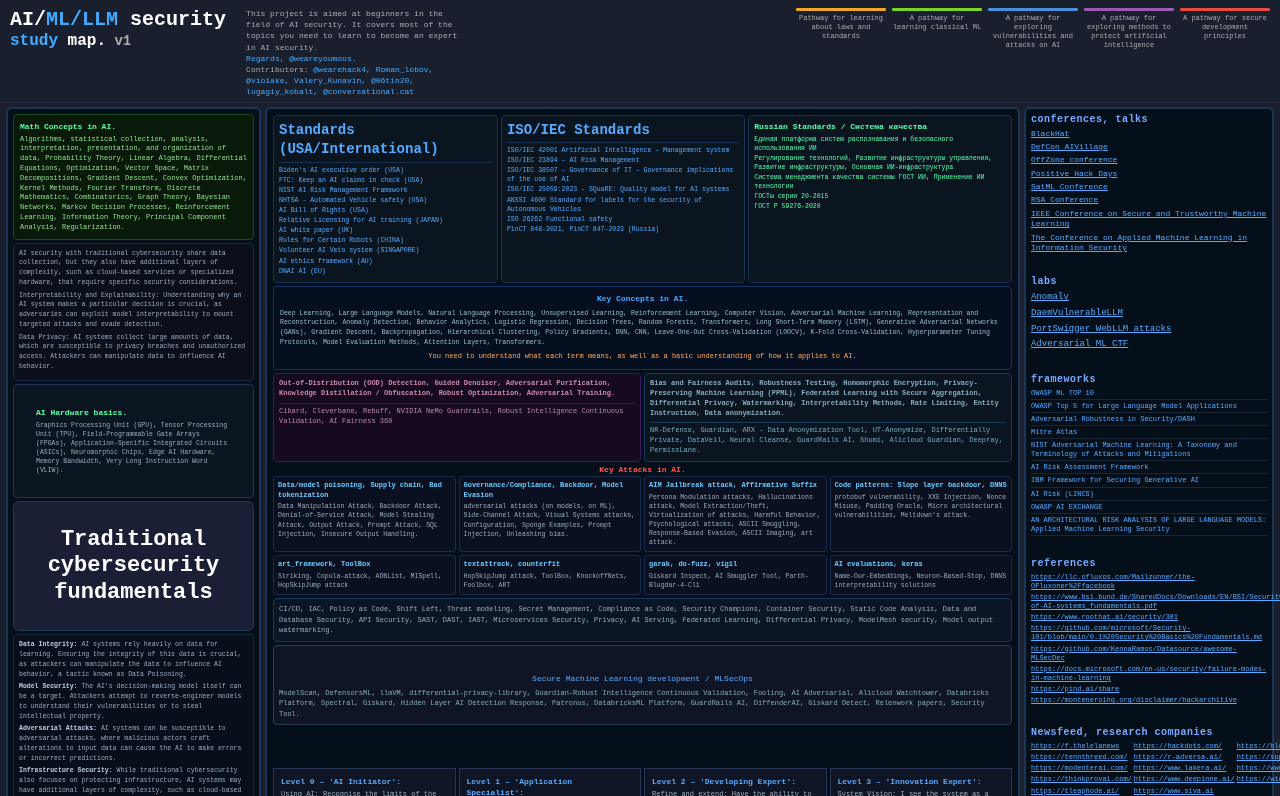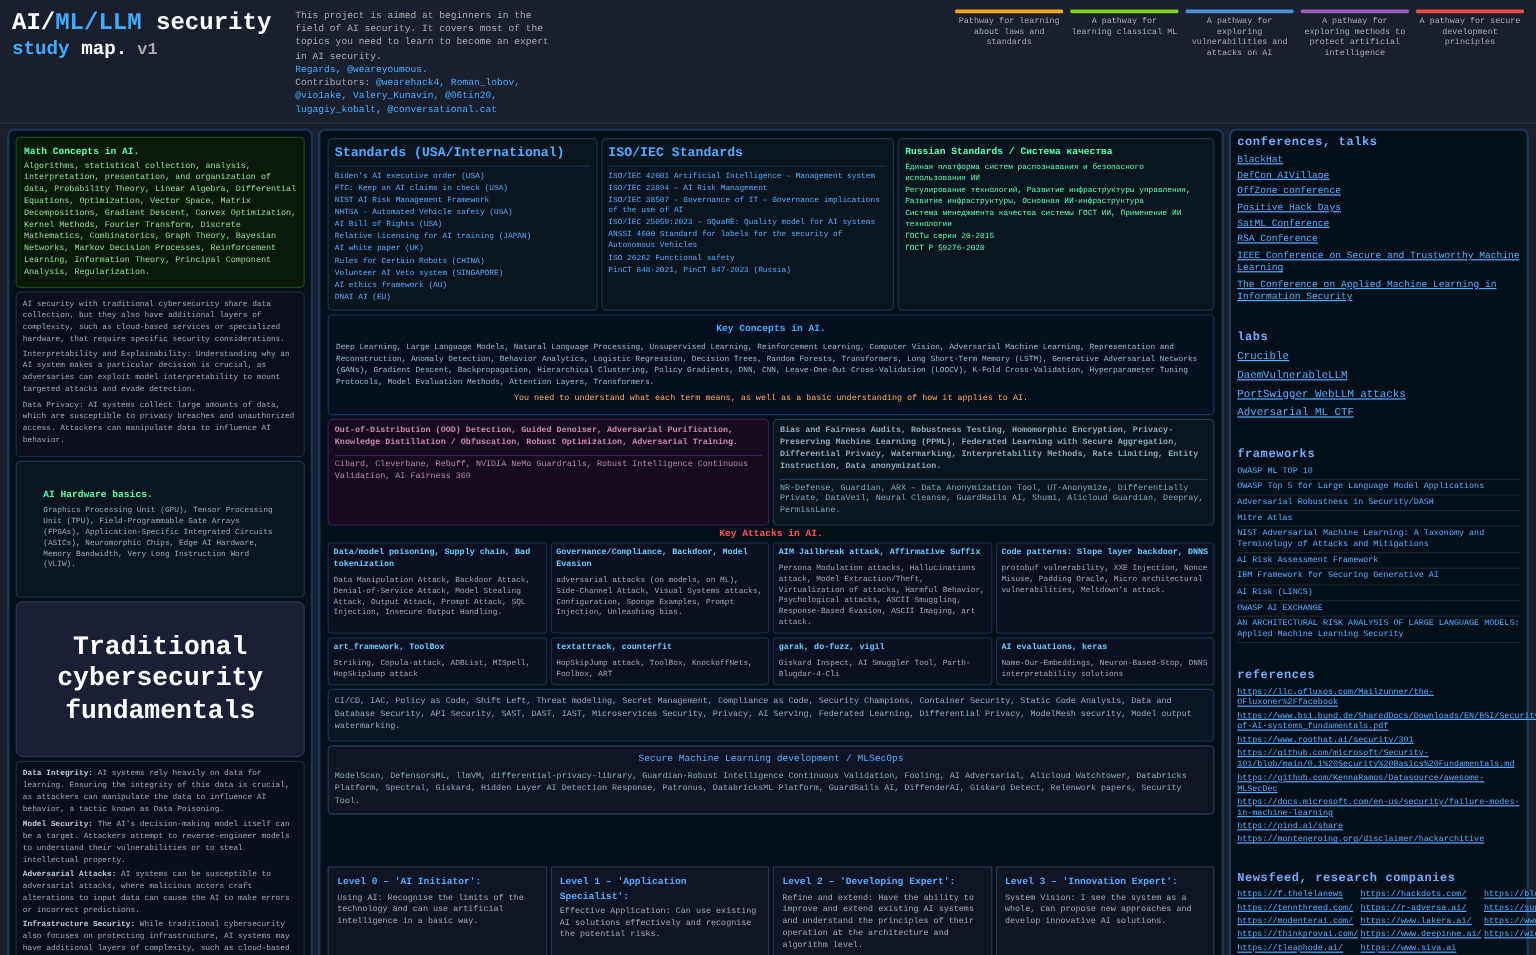--- a/index.html
+++ b/index.html
@@ -248,20 +248,21 @@
       padding: 5px;
       font-size: 7px;
       color: #8ab;
       line-height: 1.5;
     }
     .mlsecops-title {
       color: #5af;
       font-size: 8px;
       text-align: center;
       margin-bottom: 3px;
+      margin-top: 22px;
     }
 
     
     .levels-row {
       display: flex;
       gap: 3px;
       margin-top: 2px;
     }
     .level-box {
       flex: 1;
@@ -321,21 +322,21 @@
       background: #0a1520;
       border: 1px solid #1a3050;
       border-radius: 4px;
       padding: 5px;
       font-size: 7px;
       color: #8ab;
       line-height: 1.4;
     }
     .std-box .std-title {
       color: #5af;
-      font-size: 11px;
+      font-size: 14px;
       font-weight: bold;
       margin-bottom: 3px;
       border-bottom: 1px solid #1a3050;
       padding-bottom: 2px;
     }
 
     .russian-box {
       flex: 1;
       background: #0a1520;
       border: 1px solid #1a3050;
@@ -640,21 +641,21 @@
           <a class="conf-item" href="#">Positive Hack Days</a>
           <a class="conf-item" href="#">SatML Conference</a>
           <a class="conf-item" href="#">RSA Conference</a>
           <a class="conf-item" href="#">IEEE Conference on Secure and Trustworthy Machine Learning</a>
           <a class="conf-item" href="#">The Conference on Applied Machine Learning in Information Security</a>
         </div>
       </div>
 
       <div>
         <div class="section-header">labs</div>
-        <a class="lab-item" href="#">Crucible</a>
+        <a class="lab-item" href="#">Anomaly</a>
         <a class="lab-item" href="#">DaemVulnerableLLM</a>
         <a class="lab-item" href="#">PortSwigger WebLLM attacks</a>
         <a class="lab-item" href="#">Adversarial ML CTF</a>
       </div>
 
       <div>
         <div class="section-header">frameworks</div>
         <div class="framework-links">
           <a class="link-item" href="#">OWASP ML TOP 10</a>
           <a class="link-item" href="#">OWASP Top 5 for Large Language Model Applications</a>

